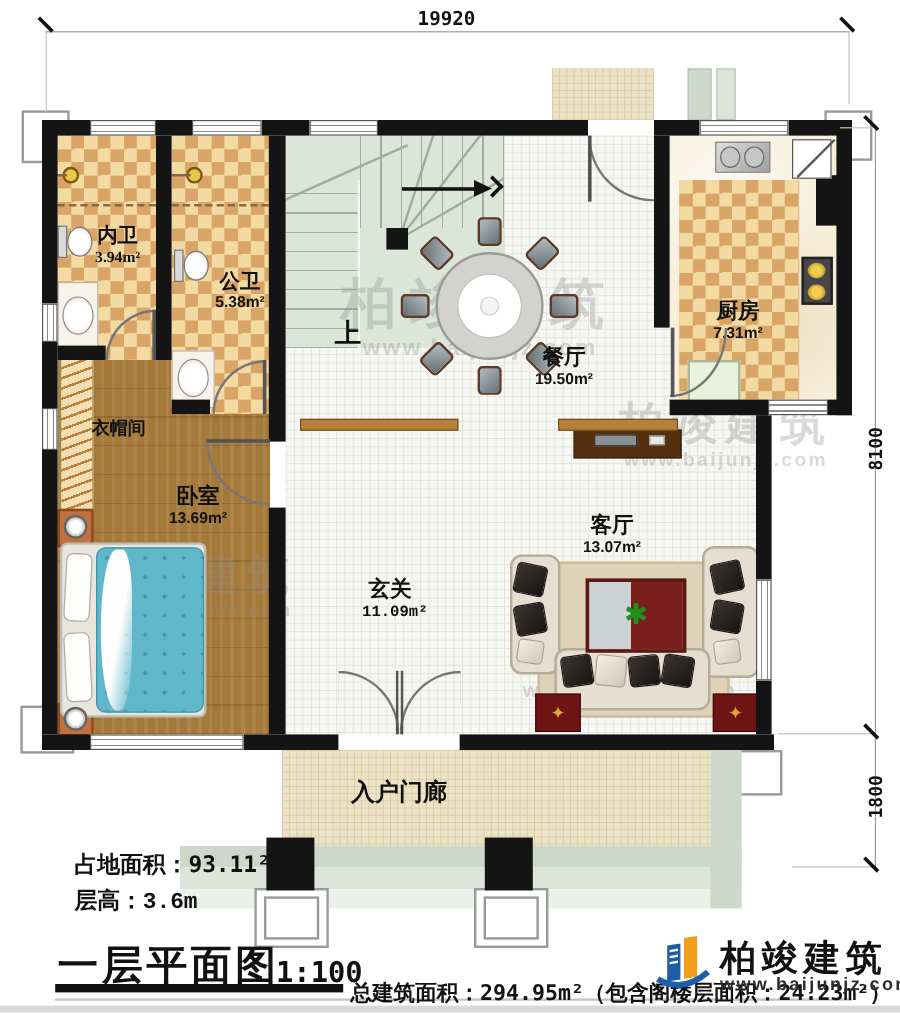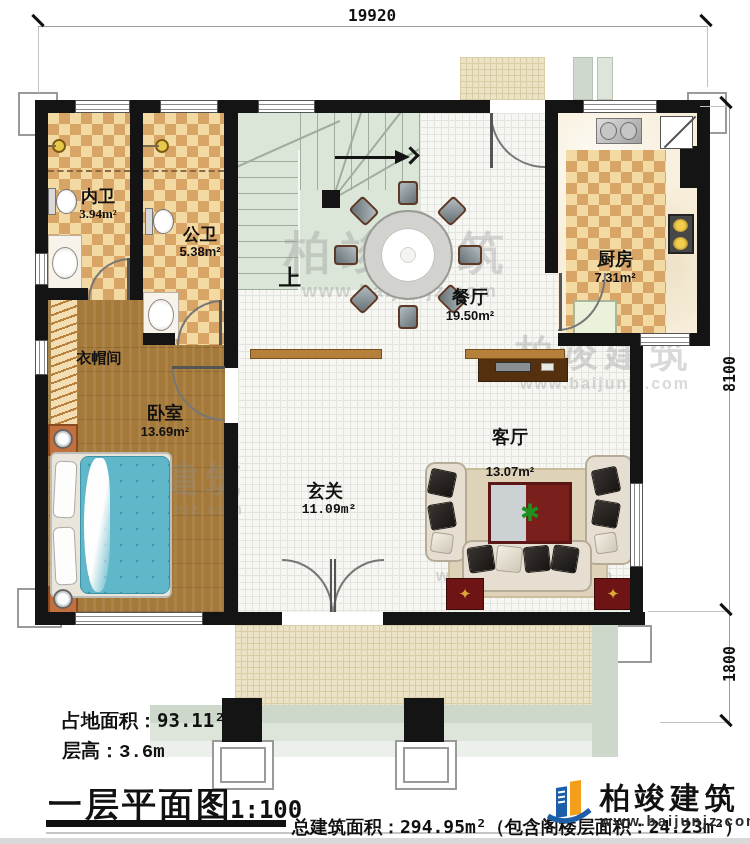--- a/index.html
+++ b/index.html
@@ -258,23 +258,24 @@
   <div class="a label" style="left:160px;top:226px;width:80px;font-size:17px;">公卫</div>
   <div class="a area" style="left:160px;top:244px;width:80px;">5.38m²</div>
   <div class="a label" style="left:570px;top:250px;width:90px;font-size:18px;">厨房</div>
   <div class="a area" style="left:570px;top:270px;width:90px;">7.31m²</div>
   <div class="a label" style="left:420px;top:288px;width:100px;font-size:18px;">餐厅</div>
   <div class="a area" style="left:420px;top:308px;width:100px;">19.50m²</div>
   <div class="a label" style="left:64px;top:350px;width:70px;font-size:15px;">衣帽间</div>
   <div class="a label" style="left:125px;top:404px;width:80px;font-size:18px;">卧室</div>
   <div class="a area" style="left:120px;top:424px;width:90px;">13.69m²</div>
   <div class="a label" style="left:465px;top:428px;width:90px;font-size:18px;">客厅</div>
-  <div class="a area" style="left:465px;top:464px;width:90px;">13.07m²</div>
+  <div class="a area" style="left:465px;top:448px;width:90px;">13.07m²</div>
   <div class="a label" style="left:280px;top:482px;width:90px;font-size:18px;">玄关</div>
   <div class="a area" style="left:279px;top:502px;width:100px;font-family:Liberation Mono, monospace;">11.09m²</div>
+  <div class="a label" style="left:270px;top:650px;width:125px;font-size:20px;">入户门廊</div>
 
   <div class="a wm" style="left:200px;top:222px;width:400px;">
     <div class="cn" style="font-size:46px;">柏竣建筑</div>
     <div class="en" style="font-size:19px;">www.baijunjz.com</div>
   </div>
   <div class="a wm" style="left:470px;top:328px;width:270px;">
     <div class="cn" style="font-size:38px;letter-spacing:7px;">柏竣建筑</div>
     <div class="en" style="font-size:16px;">www.baijunjz.com</div>
   </div>
   <div class="a wm" style="left:38px;top:455px;width:250px;">

